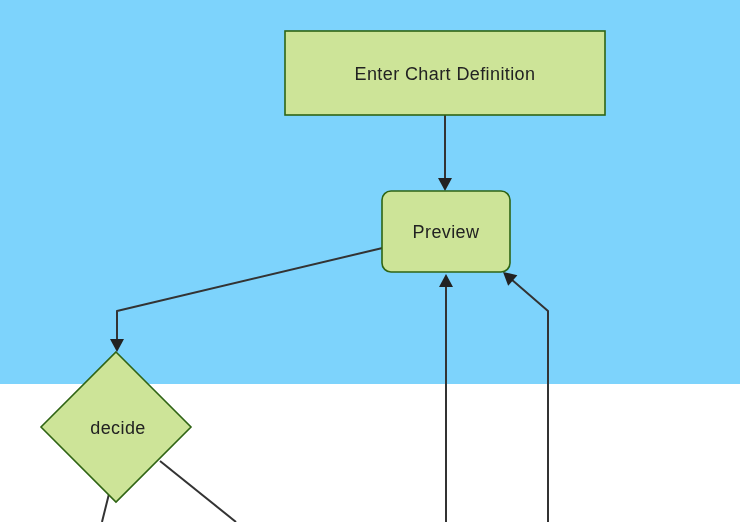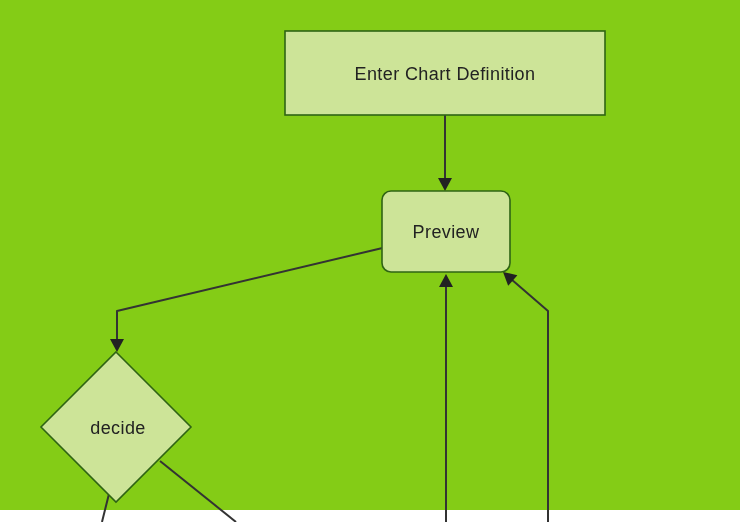--- a/index.html
+++ b/index.html
@@ -7,22 +7,22 @@
     padding: 0;
     background: #ffffff;
     width: 740px;
     height: 522px;
     overflow: hidden;
     font-family: "Liberation Sans", "DejaVu Sans", sans-serif;
   }
   .canvas-wrap {
     position: relative;
     width: 740px;
-    height: 510px;
-    background: #84cc16;
+    height: 384px;
+    background: #7dd3fc;
   }
   svg { display: block; }
   .edge {
     fill: none;
     stroke: #333333;
     stroke-width: 2;
     stroke-linejoin: round;
     stroke-linecap: butt;
   }
   .arrowhead {

